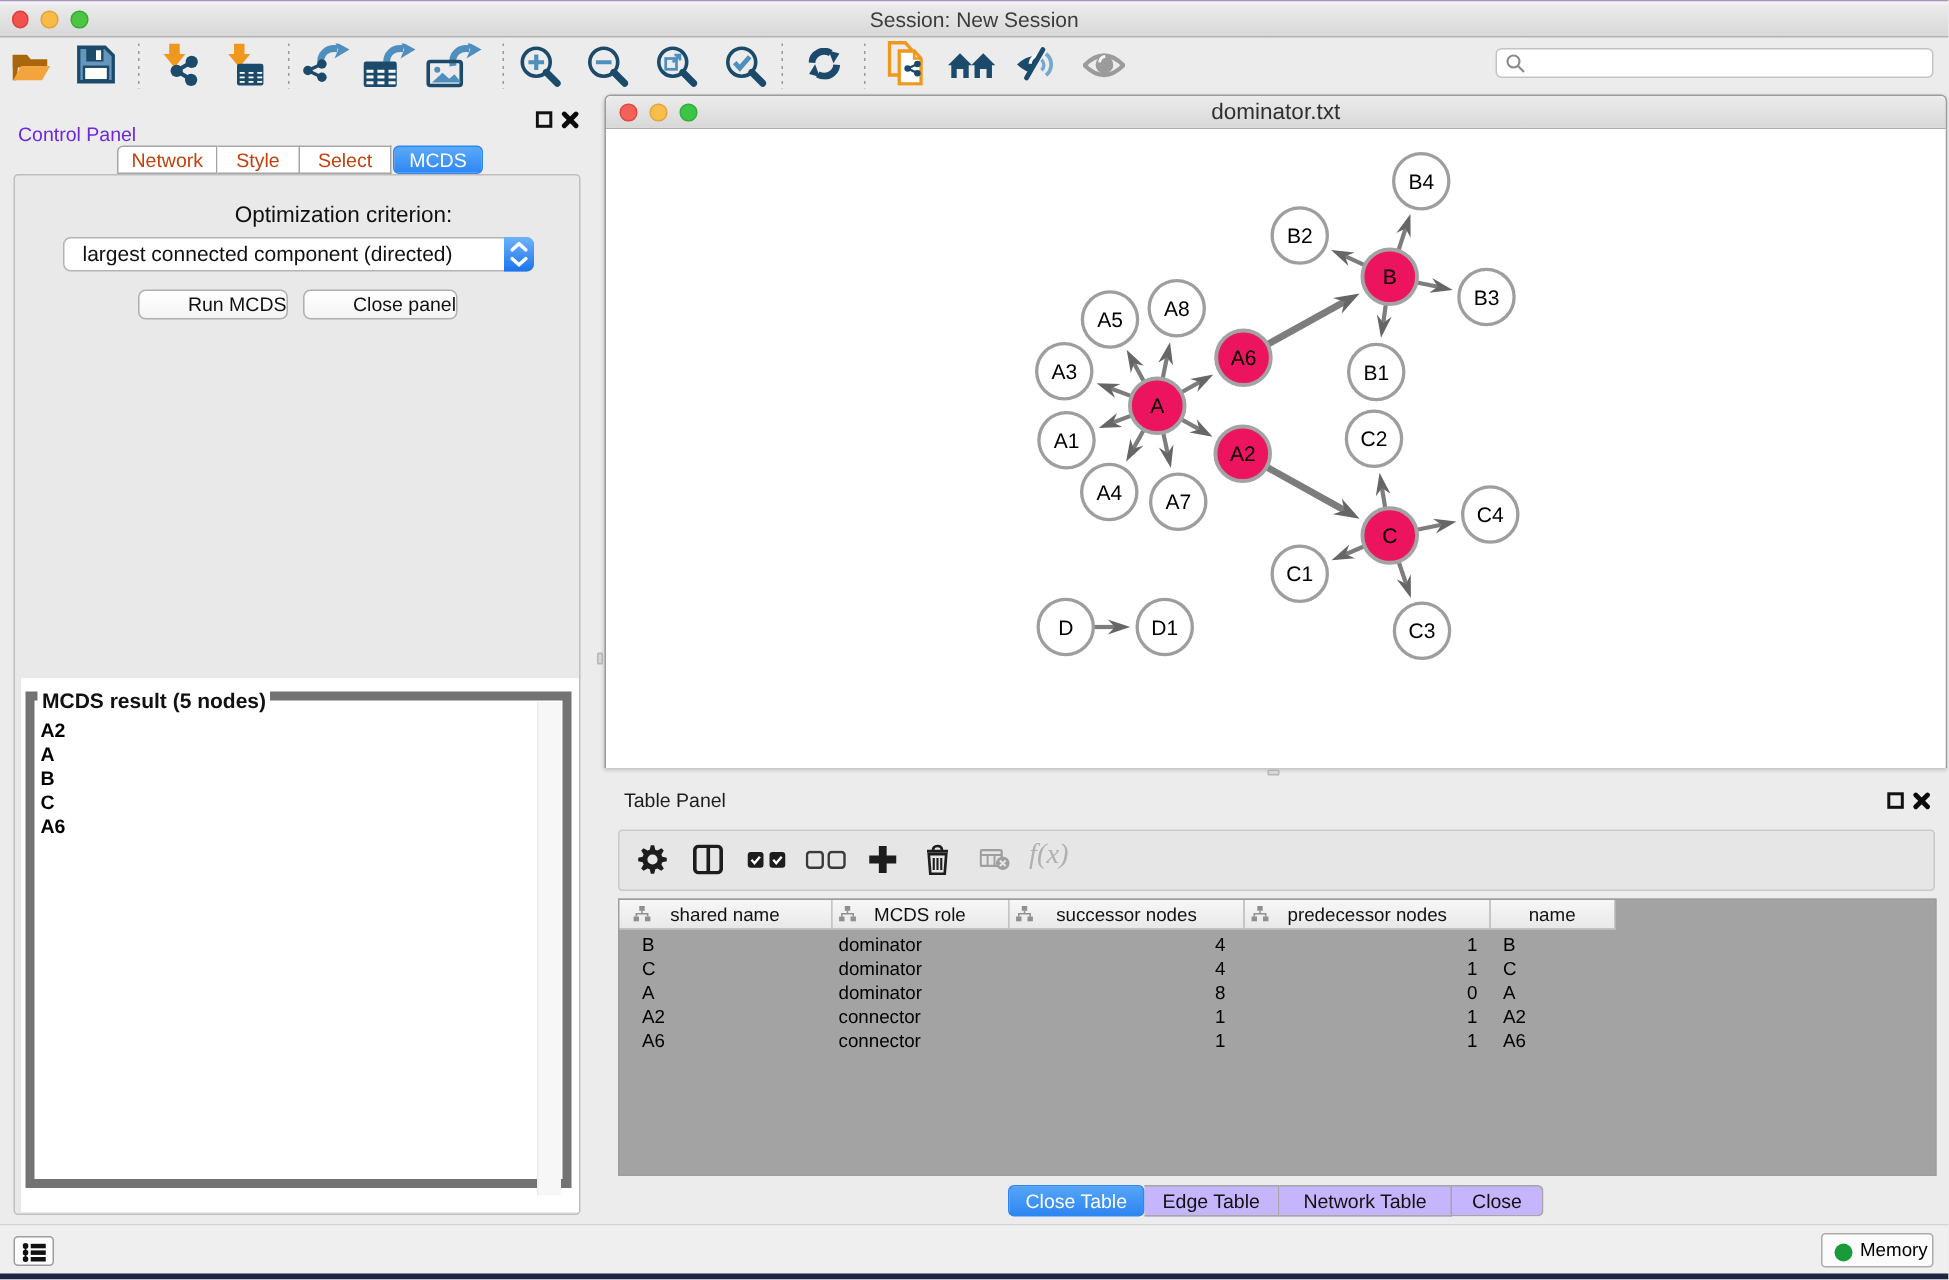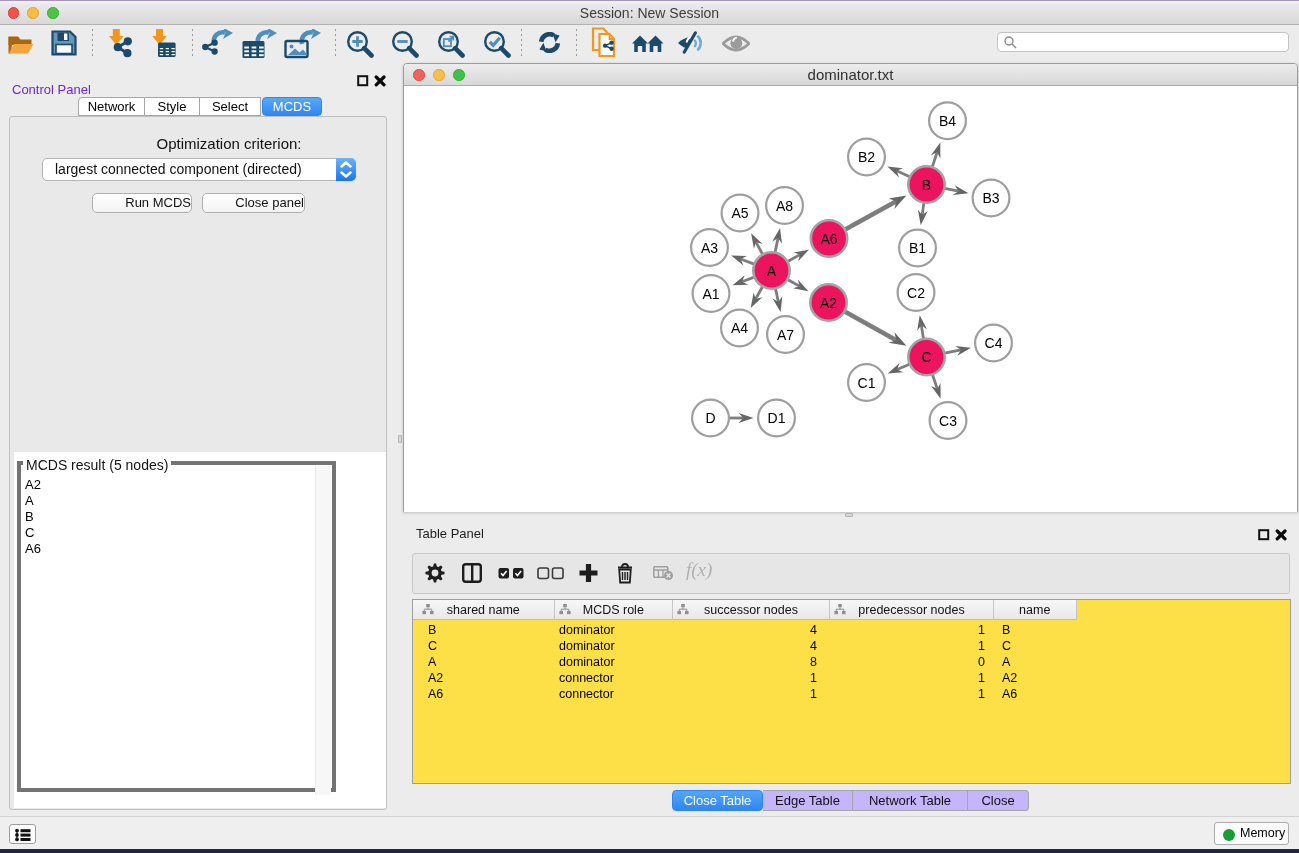--- a/index.html
+++ b/index.html
@@ -20,35 +20,35 @@
 .sep { position:absolute; top:3px; width:1px; height:30px;
   background-image:repeating-linear-gradient(#9a9a9a 0 2px, transparent 2px 5px); }
 #searchbox { position:absolute; left:997px; top:6px; width:292px; height:20px;
   background:#fff; border:1px solid #c3c3c3; border-radius:4px; }
 
 #cpanel { left:0; top:62px; width:391px; height:758px; background:#ececec; }
 #cpTitle { left:12px; top:20px; font-size:13px; color:#6d28d9; }
 #cpIcons { right:4px; top:11px; }
 #cpTabs { left:78px; top:35px; height:19px; font-size:13px; }
 .tab { position:absolute; top:0; height:19px; line-height:18px; text-align:center;
-  background:#fff; border:1px solid #a6a6a6; color:#000000; }
+  background:#fff; border:1px solid #a6a6a6; color:#c2410c; }
 .tab.sel { background:linear-gradient(#5aa8f8,#2f87f3); border-color:#2f87f3; color:#fff; border-radius:4px; }
 #cpPane { left:9px; top:54px; width:378px; height:694px; border:1px solid #bfbfbf;
   border-radius:3px; background:#e9e9e9; }
 #optLabel { left:9px; top:73px; width:440px; text-align:center; font-size:15px; color:#111; }
 #combo { left:42px; top:96px; width:314px; height:23px; background:#fff;
   border:1px solid #b4b4b4; border-radius:5px; font-size:14px; line-height:21px;
   color:#111; padding-left:12px; }
 #comboBtn { position:absolute; right:-1px; top:-1px; width:20px; height:23px;
   border-radius:0 5px 5px 0; background:linear-gradient(#6eb3fa,#1a74ee); }
 
 .btn { position:absolute; height:20px; background:linear-gradient(#ffffff,#f4f4f4); border:1px solid #b0b0b0;
   border-radius:5px; font-size:13px; text-align:right; color:#111; line-height:18px; }
 #resultsWhite { left:14px; top:390px; width:372px; height:356px; background:#fff; }
-#groupBox { left:3px; top:9px; width:319px; height:331px; border:4px solid #737373; }
+#groupBox { left:3px; top:9px; width:364px; height:331px; border:6px solid #737373;font-weight:bold; }
 #groupLabel { left:2px; top:-8px; background:#fff; padding:0 3px; font-size:14px; color:#111; }
 #resultList { left:4px; top:12px; font-size:13px; line-height:16px; color:#000; }
 #resultScroll { right:1px; top:1px; width:16px; height:329px; background:#f7f7f7;
   border-left:1px solid #ebebeb; }
 
 #netwin { left:403px; top:63px; width:895px; height:449px;
   border:1px solid #9c9c9c; border-radius:4px 4px 0 0;
   box-shadow:0 1px 3px rgba(0,0,0,0.2); background:#fff; }
 #netTitle { left:0; top:0; width:893px; height:22px;
   background:linear-gradient(#ececec,#d8d8d8); border-bottom:1px solid #ababab;
@@ -57,21 +57,21 @@
 #netTitle .t2 { left:29px; top:5px; background:#f8be4c; border:0.5px solid #e2a73a; }
 #netTitle .t3 { left:49px; top:5px; background:#3ec445; border:0.5px solid #2fae3b; }
 #netTitleText { left:0; top:0; width:893px; text-align:center; font-size:15px;
   line-height:22px; color:#303030; }
 #graphArea { left:0; top:22px; width:893px; height:426px; background:#fff; }
 
 #tpTitle { left:416px; top:526px; font-size:13px; color:#1d1d1d; }
 #tpIcons { left:1258px; top:527px; }
 #tpToolbar { left:412px; top:553px; width:878px; height:41px; background:#e6e6e6;
   border:1px solid #c9c9c9; border-radius:3px; }
-#tblBox { left:412px; top:599px; width:879px; height:185px; background:#fde047; border:1px solid #9e9e9e; }
+#tblBox { left:412px; top:599px; width:879px; height:185px; background:#a3a3a3; border:1px solid #9e9e9e; }
 .hcell { position:absolute; top:0; height:20px; background:linear-gradient(#f7f7f7,#e8e8e8);
   border-right:1px solid #c5c5c5; border-bottom:1px solid #bdbdbd;
   font-size:12.5px; color:#111; text-align:center; line-height:20px; }
 .trow { position:absolute; font-size:12.5px; color:#000; height:16px; line-height:16px; }
 .num { position:absolute; text-align:right; }
 
 #btabs { left:672px; top:790px; height:21px; font-size:13px; }
 .btab { position:absolute; top:0; height:21px; line-height:20px; text-align:center;
   background:#c4b5fd; border:1px solid #a6a6a6; color:#111; }
 .btab.sel { background:linear-gradient(#55a5f7,#2e86f2); color:#fff; border-color:#2e86f2; border-radius:4px; }

